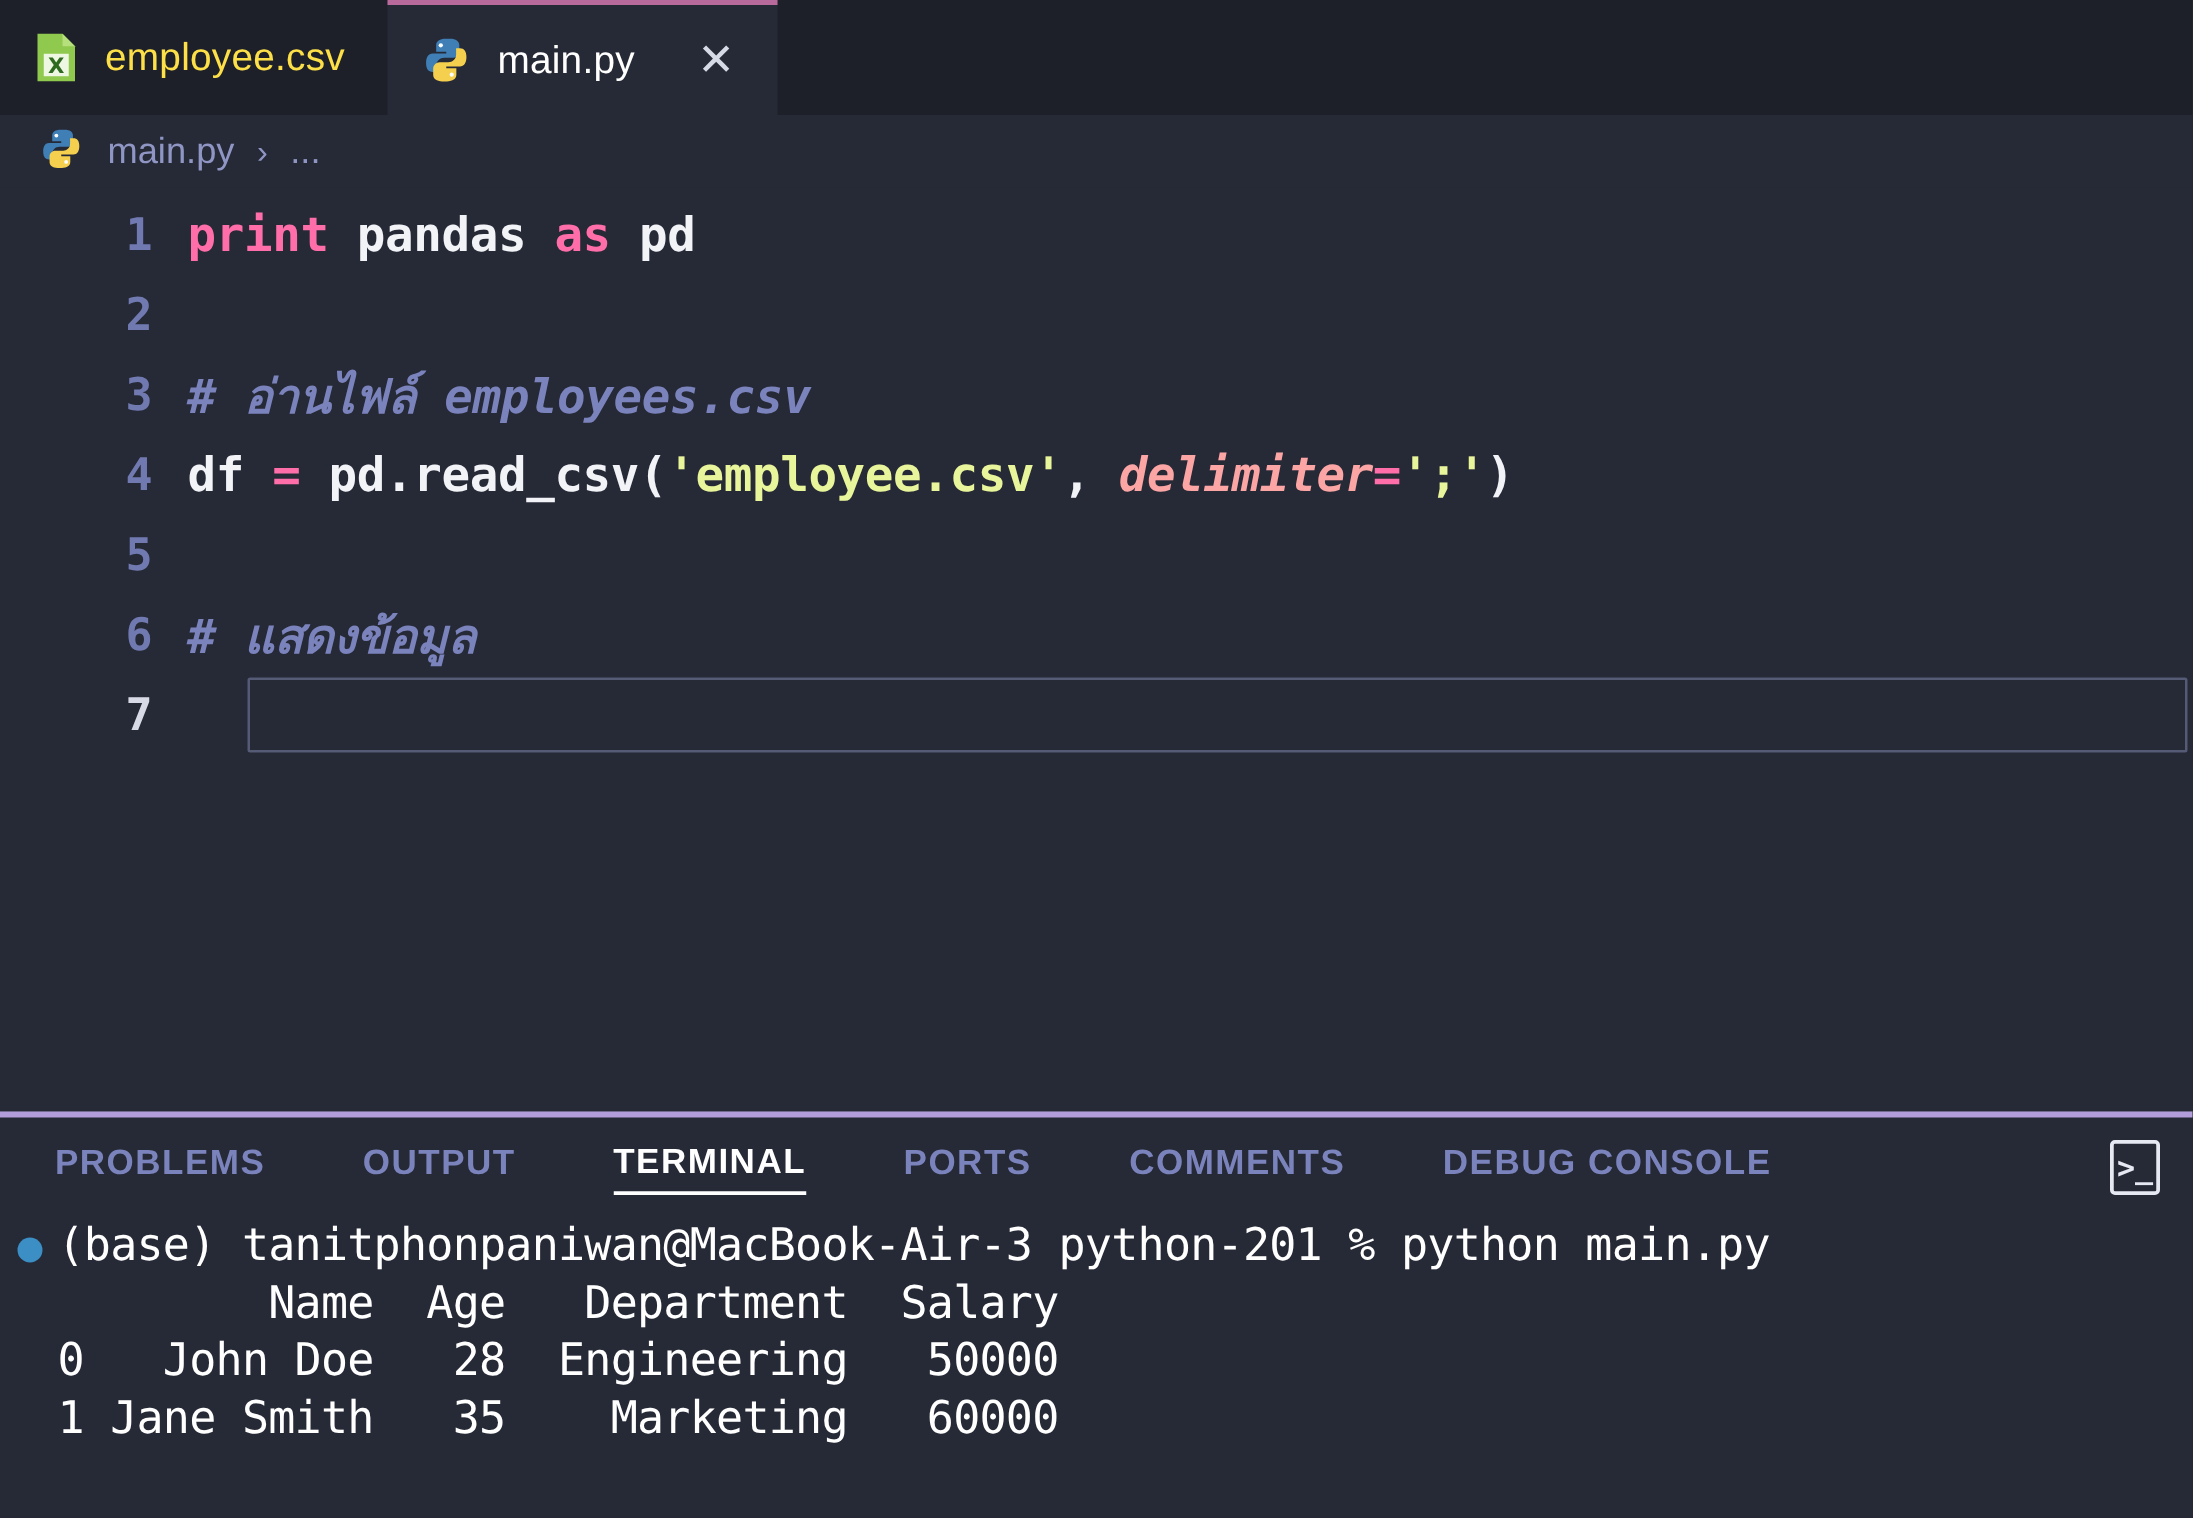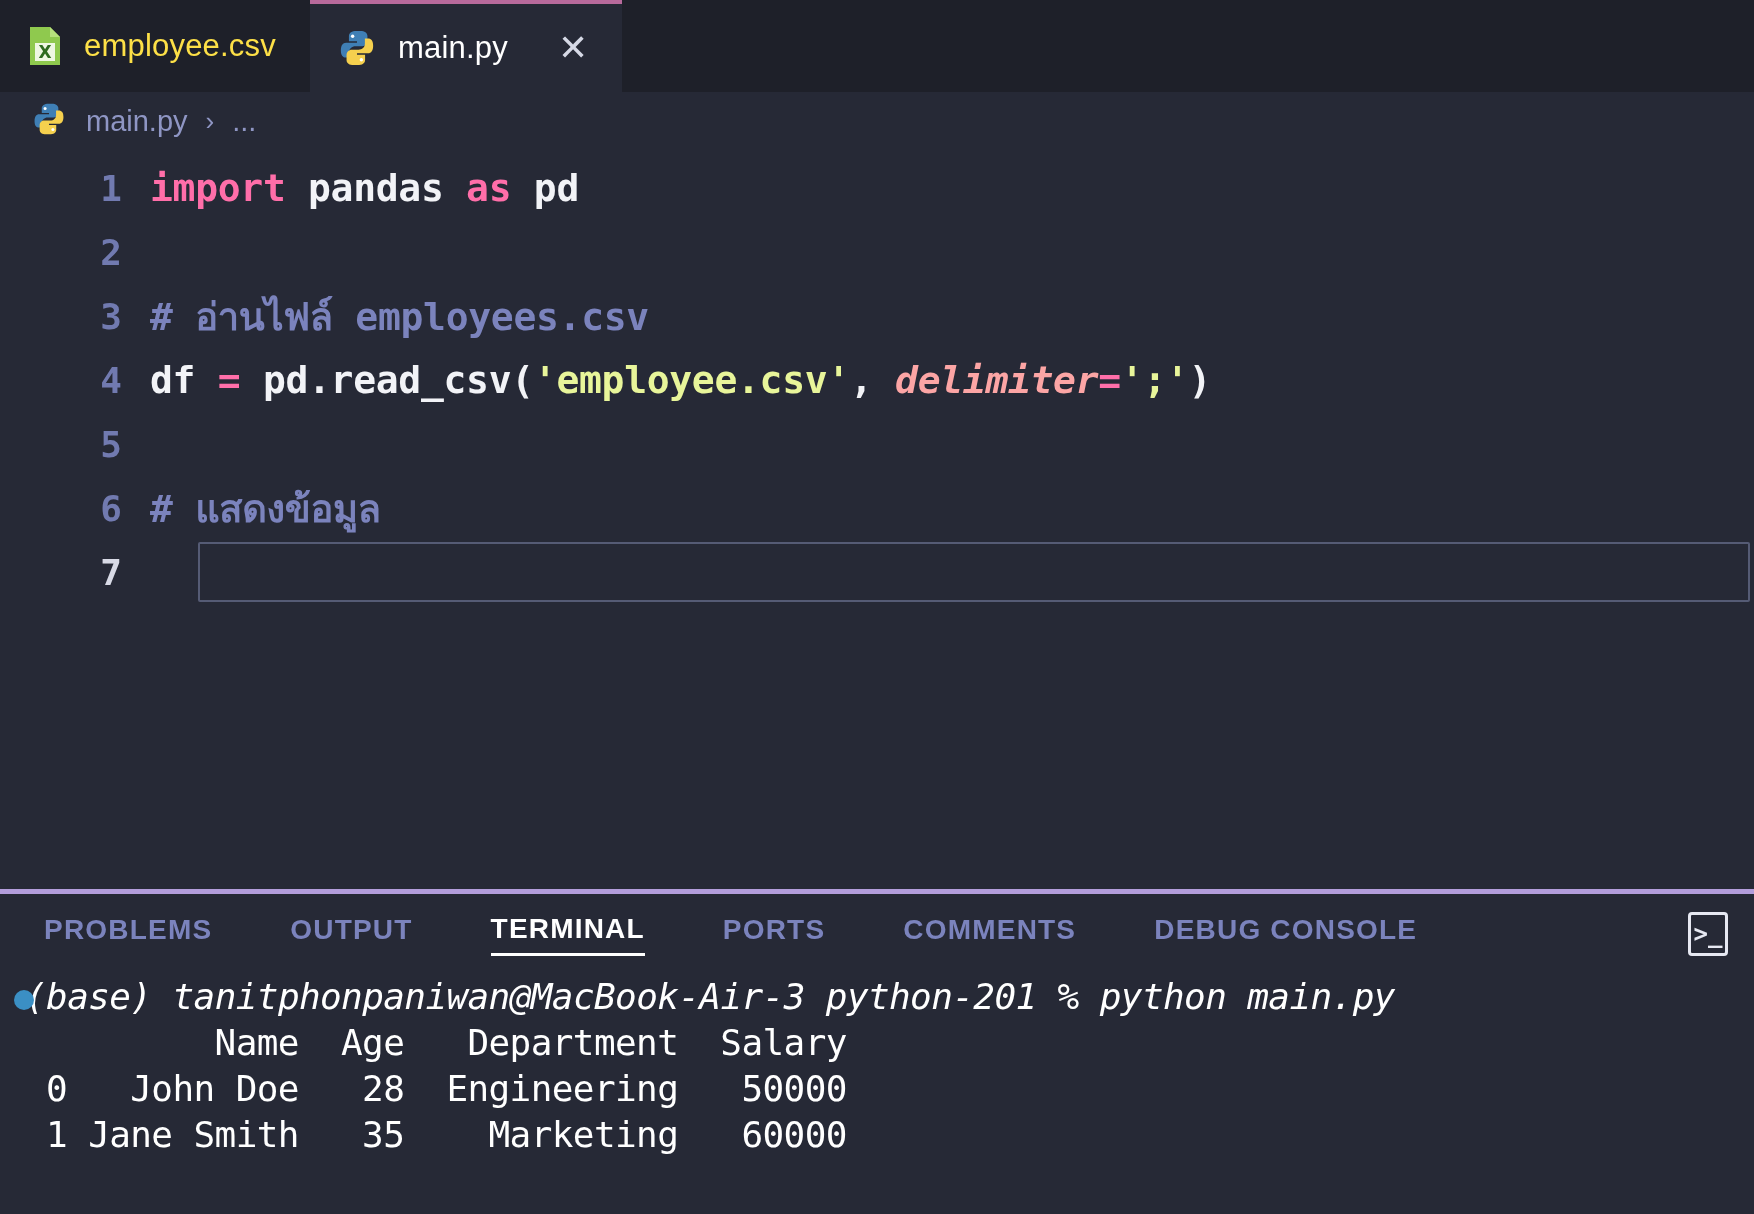--- a/index.html
+++ b/index.html
@@ -139,21 +139,21 @@
     left: 198px;
     right: 4px;
     top: 2px;
     bottom: 2px;
     border: 2px solid #555b75;
     border-radius: 2px;
     pointer-events: none;
   }
   .tok-kw      { color: #ff6ea9; }
   .tok-plain   { color: #f2f3f7; }
-  .tok-comment { color: #7b83bd; }
+  .tok-comment { color: #7b83bd; font-style: italic; }
   .tok-string  { color: #e8f59a; }
   .tok-param   { color: #fca5a5; font-style: italic; }
   .tok-fn      { color: #5ee084; }
   .tok-op      { color: #ff6ea9; }
 
   
   .panel {
     flex: 0 0 auto;
     background: #262936;
     border-top: 5px solid #b39ddb;
@@ -217,21 +217,21 @@
   .term-line {
     font-family: "DejaVu Sans Mono", monospace;
     font-size: 36px;
     color: #ffffff;
     white-space: pre;
     line-height: 46px;
     letter-spacing: -0.6px;
     padding-left: 46px;
     position: relative;
   }
-  .term-line.prompt { padding-left: 25px; font-style: italic; }
+  .term-line.prompt { padding-left: 46px; }
   .bullet {
     position: absolute;
     left: 14px;
     top: 16px;
     width: 20px;
     height: 20px;
     border-radius: 50%;
     background: #3b8fc4;
   }
 </style>
@@ -279,21 +279,21 @@
       </svg>
     </span>
     <span class="bc-text">main.py</span>
     <span class="bc-sep">›</span>
     <span class="bc-dots">...</span>
   </div>
 
   <div class="editor" id="editor">
       <div class="code-line">
         <div class="ln">1</div>
-        <div class="code"><span class="tok-kw">import</span><span class="tok-plain"> pandas </span><span class="tok-kw">as</span><span class="tok-plain"> pd</span></div>
+        <div class="code"><span class="tok-kw">print</span><span class="tok-plain"> pandas </span><span class="tok-kw">as</span><span class="tok-plain"> pd</span></div>
       </div>
       <div class="code-line">
         <div class="ln">2</div>
         <div class="code"></div>
       </div>
       <div class="code-line">
         <div class="ln">3</div>
         <div class="code"><span class="tok-comment"># อ่านไฟล์ employees.csv</span></div>
       </div>
       <div class="code-line">

